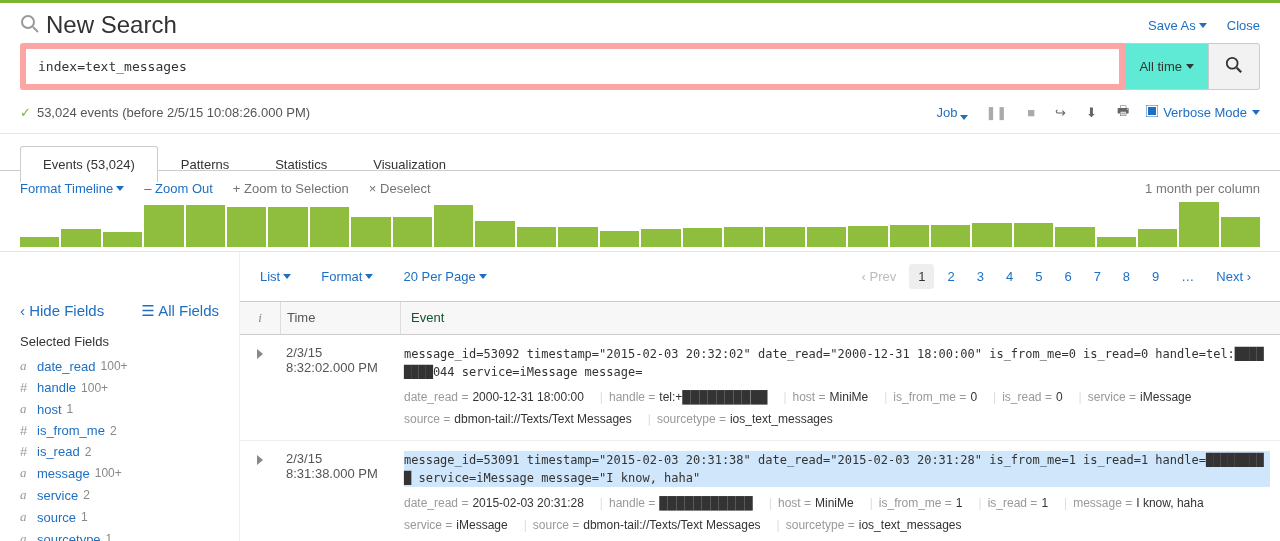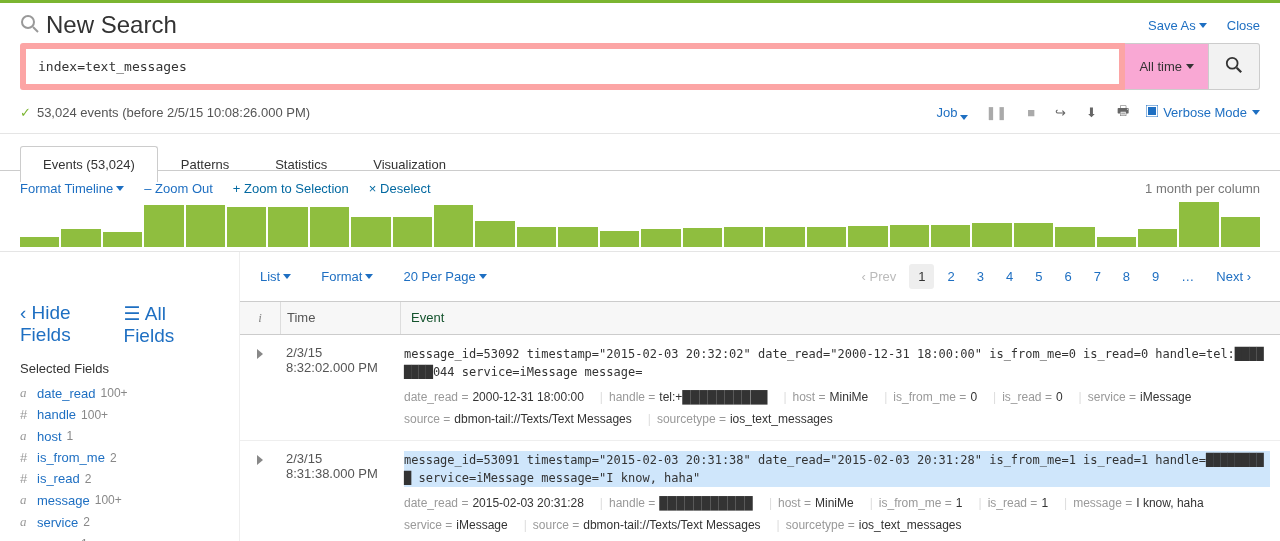--- a/index.html
+++ b/index.html
@@ -7,51 +7,51 @@
 .app { border-top: 3px solid #7bb531; }
 .header { display: flex; align-items: center; justify-content: space-between; padding: 8px 20px 4px; }
 .header-left { display: flex; align-items: center; gap: 6px; }
 .search-title-icon { color: #999; }
 .search-title { font-size: 24px; font-weight: 300; color: #333; }
 .header-right { display: flex; gap: 20px; align-items: center; }
 .header-link { color: #1e6fc2; font-size: 13px; cursor: pointer; display: flex; align-items: center; gap: 3px; }
 .caret-down { display: inline-block; width: 0; height: 0; border-left: 4px solid transparent; border-right: 4px solid transparent; border-top: 5px solid currentColor; }
 .search-row { display: flex; gap: 0; padding: 0 20px 8px; }
 .search-box { flex: 1; border: 6px solid #fca5a5; padding: 10px 12px; font-family: Monaco, Consolas, monospace; font-size: 13px; color: #333; border-radius: 3px 0 0 3px; }
-.time-picker { border: 1px solid #ccc; border-left: none; padding: 10px 14px; display: flex; align-items: center; gap: 4px; cursor: pointer; background: #f9a8d4; }
+.time-picker { border: 1px solid #ccc; border-left: none; padding: 10px 14px; display: flex; align-items: center; gap: 4px; cursor: pointer; background: #5eead4; }
 .search-btn { border: 1px solid #ccc; border-left: none; padding: 10px 16px; background: #f2f2f2; cursor: pointer; border-radius: 0 3px 3px 0; }
 .status-row { display: flex; align-items: center; justify-content: space-between; padding: 3px 20px 10px; border-bottom: 1px solid #e5e5e5; }
 .status-left { display: flex; align-items: center; gap: 6px; color: #555; }
 .check { color: #7bb531; }
 .status-right { display: flex; align-items: center; gap: 14px; }
 .job-link { color: #1e6fc2; cursor: pointer; display: flex; align-items: flex-end; gap: 3px; }
 .toolbar-icon { color: #aaa; cursor: pointer; padding: 0 3px; }
 .toolbar-icon.act { color: #666; }
 .mode-link { color: #1e6fc2; cursor: pointer; display: flex; align-items: center; gap: 5px; }
 .tabs { display: flex; border-bottom: 1px solid #ccc; padding: 0 20px; }
 .tab { padding: 10px 22px; cursor: pointer; color: #333; border: 1px solid transparent; border-bottom: none; position: relative; top: 12px; }
 .tab.active { border-color: #ccc; background: #fff; border-radius: 3px 3px 0 0; }
 .timeline-ctrls { display: flex; align-items: center; justify-content: space-between; padding: 10px 20px 6px; }
 .tl-left { display: flex; gap: 20px; align-items: center; }
 .tl-item { color: #1e6fc2; cursor: pointer; display: flex; align-items: center; gap: 3px; }
-.tl-item.dim { color: #0369a1; cursor: default; }
+.tl-item.dim { color: #737373; cursor: default; }
 .tl-right { color: #777; font-size: 13px; }
 .timeline { display: flex; align-items: flex-end; height: 50px; padding: 0 20px 4px; border-bottom: 1px solid #e5e5e5; gap: 2px; }
 .bar { flex: 1; background: #8fbe3f; }
 .list-ctrls { display: flex; align-items: center; justify-content: space-between; padding: 12px 20px; }
 .lc-left { display: flex; gap: 30px; }
 .lc-item { color: #1e6fc2; cursor: pointer; display: flex; align-items: center; gap: 3px; }
 .pager { display: flex; align-items: flex-end; gap: 4px; }
 .pager-item { color: #1e6fc2; cursor: pointer; padding: 5px 9px; border-radius: 3px; }
 .pager-item.disabled { color: #bbb; cursor: default; }
 .pager-item.active { background: #eee; color: #333; font-weight: 500; }
 .main { display: flex; }
 .sidebar { width: 240px; padding: 10px 20px; border-right: 1px solid #eee; }
 .side-top { display: flex; justify-content: space-between; margin-bottom: 14px; }
-.side-link { color: #1e6fc2; cursor: pointer; font-size: 19px; }
+.side-link { color: #1e6fc2; cursor: pointer; font-size: 15px; }
 .side-head { font-weight: 500; color: #333; margin: 6px 0; font-size: 13px; }
 .field-row { display: flex; align-items: center; gap: 5px; padding: 3px 0; }
 .ft { font-style: italic; font-family: Georgia, serif; color: #999; font-size: 13px; width: 12px; }
 .ft.num { font-style: normal; font-family: inherit; }
 .fn { color: #1e6fc2; cursor: pointer; }
 .fc { color: #888; font-size: 12px; }
 .events { flex: 1; }
 .ev-header { display: flex; border-top: 1px solid #ccc; border-bottom: 1px solid #ccc; background: #f7f7f7; }
 .col-exp { width: 40px; text-align: center; padding: 8px 0; }
 .col-exp-i { font-style: italic; font-family: Georgia, serif; color: #888; }

